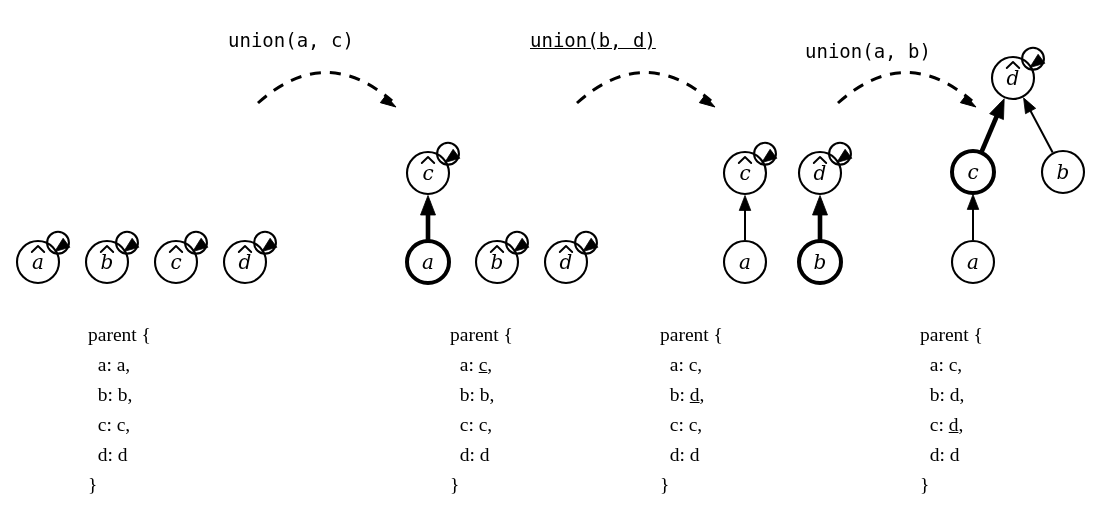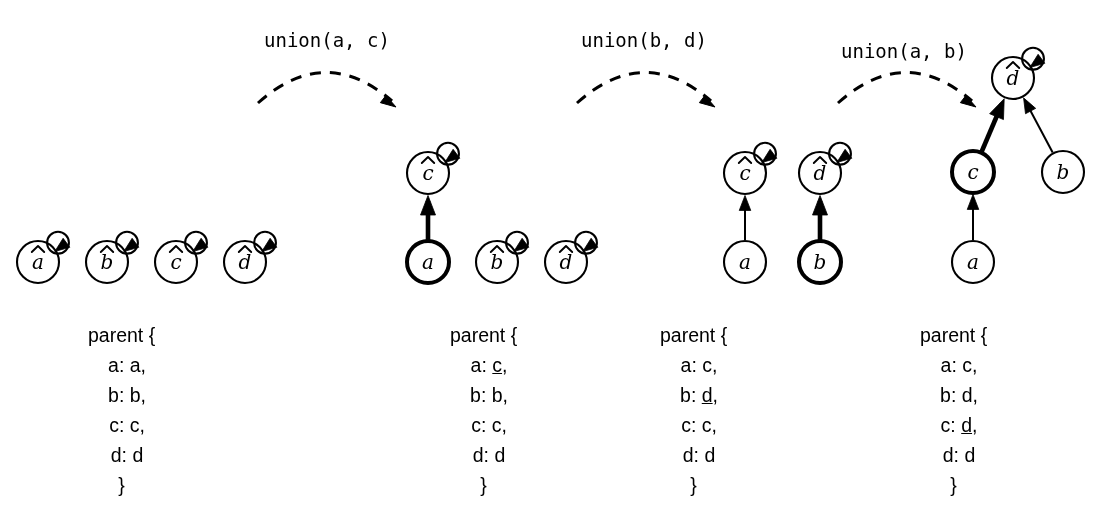--- a/index.html
+++ b/index.html
@@ -26,30 +26,28 @@
     width: 1108px;
     height: 517px;
   }
   .op-label {
     position: absolute;
     font-family: "DejaVu Sans Mono", monospace;
     font-size: 19px;
     color: #000000;
     white-space: pre;
     letter-spacing: 0px;
-    margin-left: 36px;
   }
   .parent-block {
     position: absolute;
-    font-family: Liberation Sans, sans-serif;
+    font-family: Liberation Serif, serif;
     font-size: 19.5px;
     line-height: 30px;
     color: #000000;
     white-space: pre;
-    text-align: center;
   }
   .parent-block .ln { display: block; white-space: pre; }
   .parent-block .u { text-decoration: underline; }
   .node-label {
     font-family: "DejaVu Serif", serif;
     font-style: italic;
     font-size: 20px;
     fill: #000000;
   }
 </style>
@@ -192,21 +190,21 @@
           <text x="1063" y="179" text-anchor="middle" class="node-label">b</text>
         </g>
         <g>
           <circle cx="973" cy="262" r="21" fill="#ffffff" stroke="#000000" stroke-width="2.1"></circle>
           <text x="973" y="269" text-anchor="middle" class="node-label">a</text>
         </g>
       </g>
     </svg>
   <div id="op-labels">
       <div class="op-label" style="left: 228px; top: 29px;">union(a, c)</div>
-      <div class="op-label" style="left: 545px; top: 29px;">union(b, d)</div>
+      <div class="op-label" style="left: 530px; top: 29px; text-decoration: underline;">union(b, d)</div>
       <div class="op-label" style="left: 805px; top: 40px;">union(a, b)</div>
     </div>
   <div id="parent-blocks">
       <div class="parent-block" style="left: 88px; top: 320px;"><span class="ln">parent {</span><span class="ln">  <span>a</span><span>: </span><span class="">a</span><span>,</span></span><span class="ln">  <span>b</span><span>: </span><span class="">b</span><span>,</span></span><span class="ln">  <span>c</span><span>: </span><span class="">c</span><span>,</span></span><span class="ln">  <span>d</span><span>: </span><span class="">d</span></span><span class="ln">}</span></div>
       <div class="parent-block" style="left: 450px; top: 320px;"><span class="ln">parent {</span><span class="ln">  <span>a</span><span>: </span><span class="u">c</span><span>,</span></span><span class="ln">  <span>b</span><span>: </span><span class="">b</span><span>,</span></span><span class="ln">  <span>c</span><span>: </span><span class="">c</span><span>,</span></span><span class="ln">  <span>d</span><span>: </span><span class="">d</span></span><span class="ln">}</span></div>
       <div class="parent-block" style="left: 660px; top: 320px;"><span class="ln">parent {</span><span class="ln">  <span>a</span><span>: </span><span class="">c</span><span>,</span></span><span class="ln">  <span>b</span><span>: </span><span class="u">d</span><span>,</span></span><span class="ln">  <span>c</span><span>: </span><span class="">c</span><span>,</span></span><span class="ln">  <span>d</span><span>: </span><span class="">d</span></span><span class="ln">}</span></div>
       <div class="parent-block" style="left: 920px; top: 320px;"><span class="ln">parent {</span><span class="ln">  <span>a</span><span>: </span><span class="">c</span><span>,</span></span><span class="ln">  <span>b</span><span>: </span><span class="">d</span><span>,</span></span><span class="ln">  <span>c</span><span>: </span><span class="u">d</span><span>,</span></span><span class="ln">  <span>d</span><span>: </span><span class="">d</span></span><span class="ln">}</span></div>
     </div>
 </div>
 

